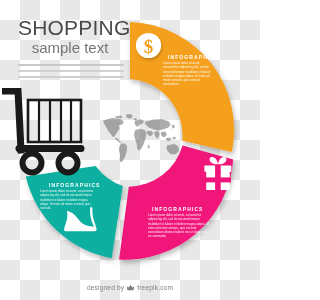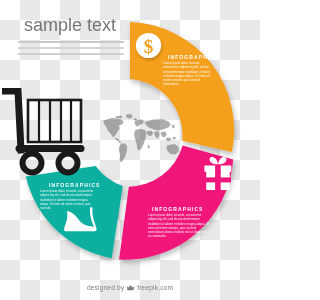--- a/index.html
+++ b/index.html
@@ -34,21 +34,21 @@
   }
   #page-title {
     font-size: 21px;
     line-height: 23px;
     letter-spacing: 0.2px;
     color: #4a4a4a;
     font-weight: 400;
     white-space: nowrap;
   }
   #page-subtitle {
-    font-size: 18px;
+    font-size: 15px;
     line-height: 16px;
     color: #777777;
     font-weight: 400;
     text-align: center;
     width: 104px;
     margin-top: 1px;
   }
   #title-lines {
     margin-top: 8px;
     width: 106px;
@@ -217,20 +217,21 @@
                C 95.4 224.6 96.2 226.6 96.2 228.9
                L 94.2 228.9
                C 94.0 226.9 93.3 225.1 92.4 223.0
                C 90.6 218.8 89.7 213.6 90.1 208.6
                C 90.2 207.6 90.6 207.0 91.3 207.0
                C 92.0 207.0 92.4 207.6 92.4 208.5 Z"></path>
     </g>
   </svg>
 
   <div id="title-block">
+    <div id="page-title">SHOPPING</div>
     <div id="page-subtitle">sample text</div>
     <div id="title-lines">
       <div class="tline l1"></div>
       <div class="tline l2"></div>
       <div class="tline l3"></div>
     </div>
   </div>
 
   <svg id="cart-icon" viewBox="0 0 98 88">
     <g fill="none" stroke="#1A1A1A">

